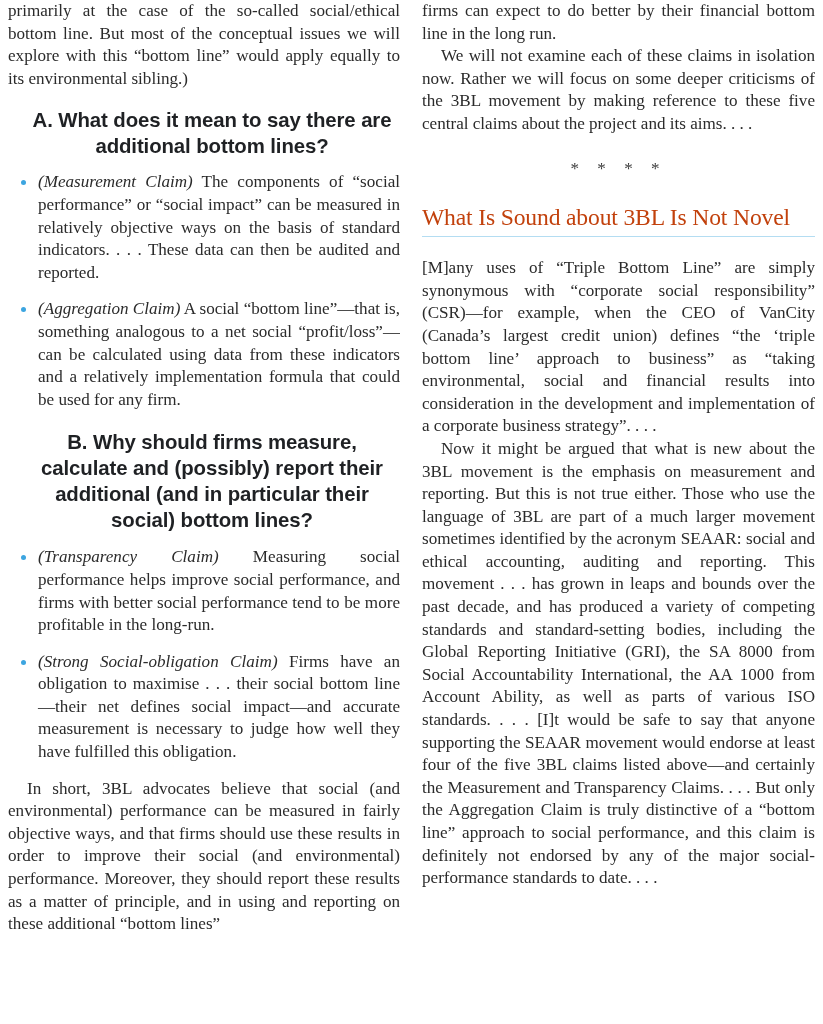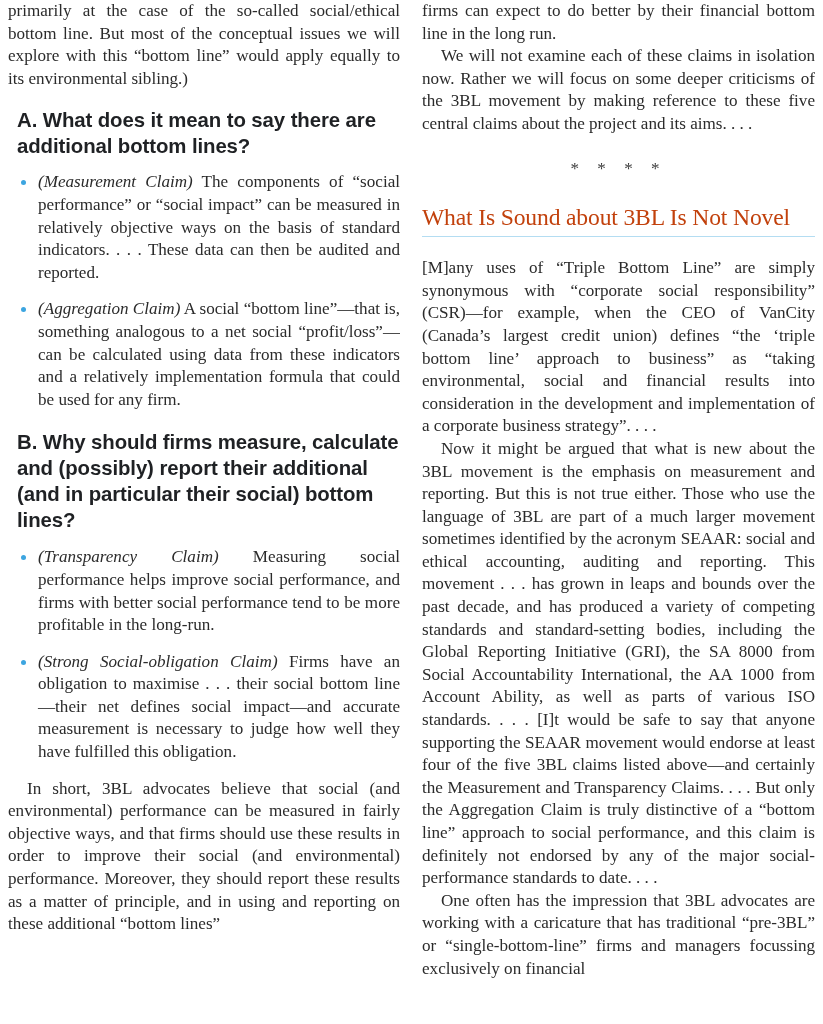--- a/index.html
+++ b/index.html
@@ -42,28 +42,28 @@
     line-height: 22.6px;
     text-align: justify;
     text-justify: inter-word;
     hyphens: none;
     font-family: "Liberation Serif", "DejaVu Serif", serif;
   }
   p.indent { text-indent: 19px; }
   p.noindent { text-indent: 0; }
 
   h2.sec-head {
-    margin: 17px 0 12px 9px;
+    margin: 17px 0 12px 16px;
     font-family: "Liberation Sans", "DejaVu Sans", sans-serif;
     font-size: 20.4px;
     line-height: 26px;
     font-weight: bold;
     color: #1f2124;
     letter-spacing: -0.1px;
-    text-align: left;
+    text-align: center;
   }
   h2.sec-head-b { margin-top: 18px; margin-bottom: 13px; }
 
   ul.claims {
     list-style: none;
     margin: 0;
     padding: 0;
   }
   ul.claims > li {
     position: relative;
@@ -161,17 +161,16 @@
       <p class="body-text indent">We will not examine each of these claims in isolation now. Rather we will focus on some deeper criticisms of the 3BL movement by making reference to these five central claims about the project and its aims. . . .</p>
 
       <div class="stars">* * * *</div>
 
       <h1 class="blue-head">What Is Sound about 3BL Is Not Novel</h1>
 
       <p class="body-text noindent">[M]any uses of “Triple Bottom Line” are simply synonymous with “corporate social responsibility” (CSR)—for example, when the CEO of VanCity (Canada’s largest credit union) defines “the ‘triple bottom line’ approach to business” as “taking environmental, social and financial results into consideration in the development and implementation of a corporate business strategy”. . . .</p>
 
       <p class="body-text indent">Now it might be argued that what is new about the 3BL movement is the emphasis on measurement and reporting. But this is not true either. Those who use the language of 3BL are part of a much larger movement sometimes identified by the acronym SEAAR: social and ethical accounting, auditing and reporting. This movement . . . has grown in leaps and bounds over the past decade, and has produced a variety of competing standards and standard-setting bodies, including the Global Reporting Initiative (GRI), the SA 8000 from Social Accountability International, the AA 1000 from Account Ability, as well as parts of various ISO standards. . . . [I]t would be safe to say that anyone supporting the SEAAR movement would endorse at least four of the five 3BL claims listed above—and certainly the Measurement and Transparency Claims. . . . But only the Aggregation Claim is truly distinctive of a “bottom line” approach to social performance, and this claim is definitely not endorsed by any of the major social-performance standards to date. . . .</p>
 
-      <p class="body-text indent">One often has the impression that 3BL advocates are working with a caricature that has traditional “pre-3BL” or “single-bottom-line” firms and managers focussing exclusively on financial</p>
     </div>
 
   </div>
 </div>
 
 </body></html>

